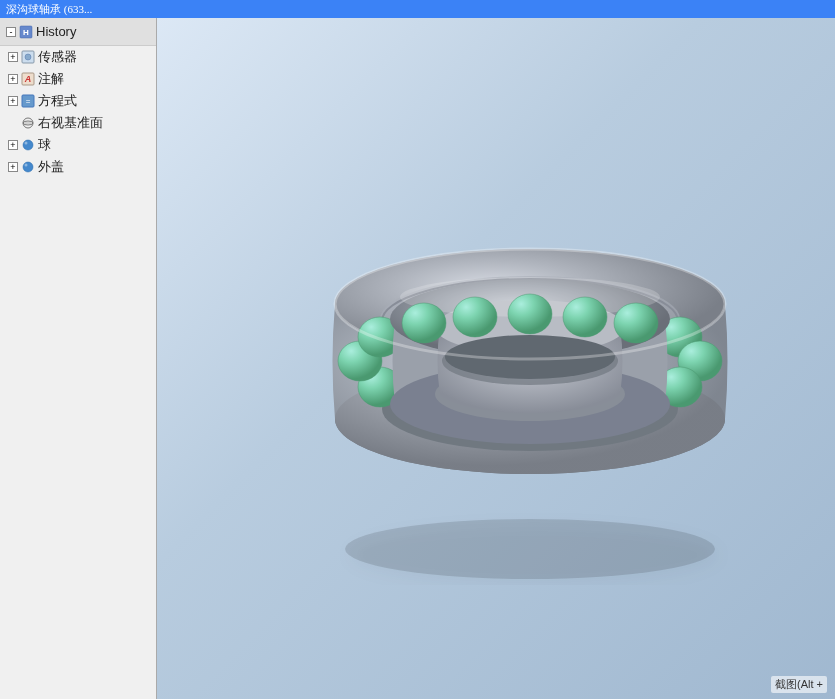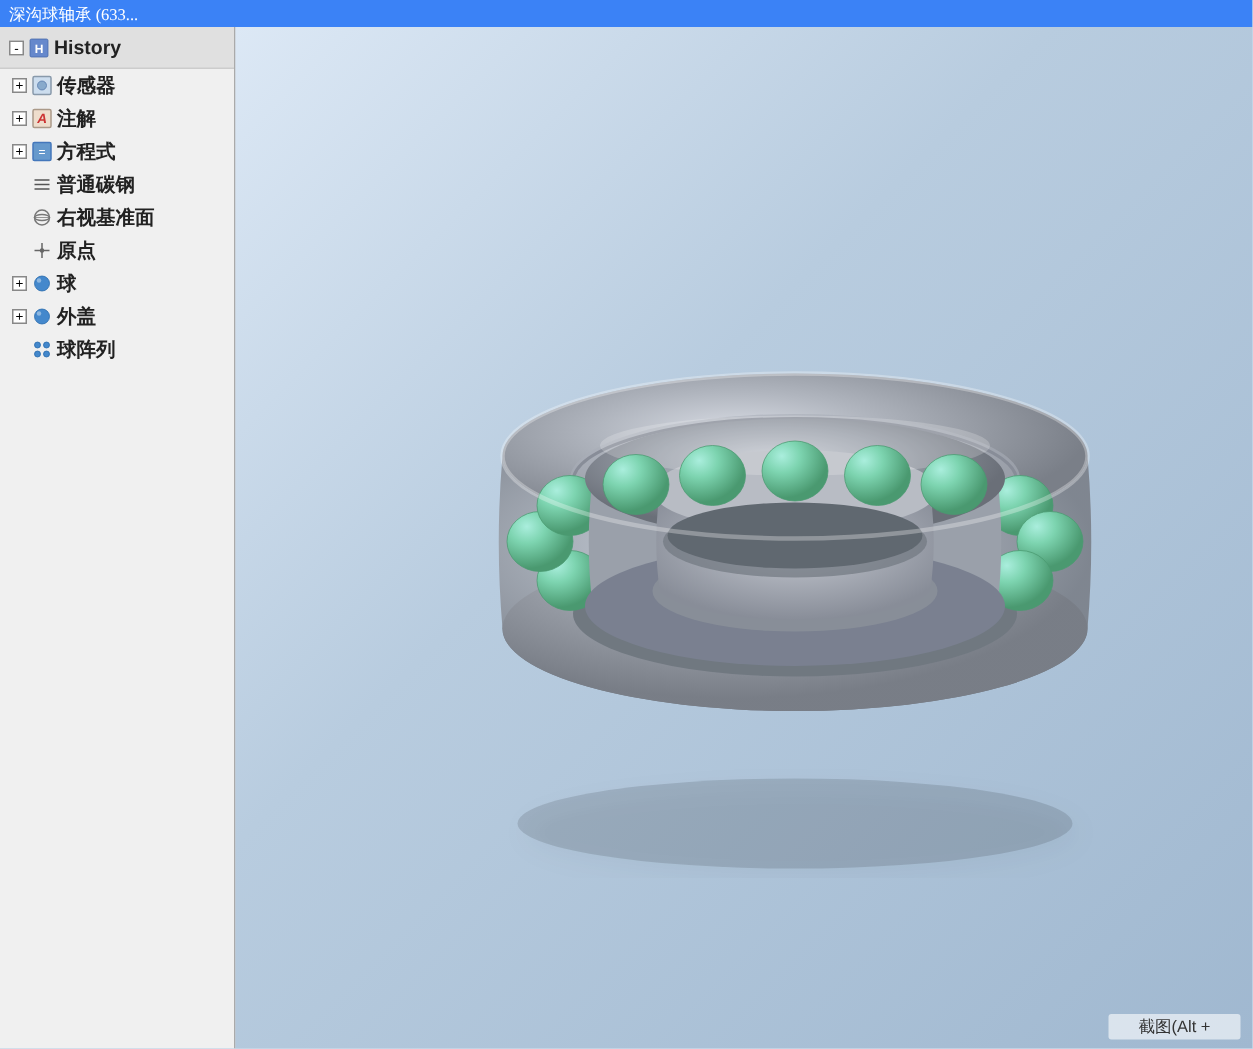--- a/index.html
+++ b/index.html
@@ -124,28 +124,27 @@
     }
 
     
     #screenshot-label {
       position: absolute;
       bottom: 6px;
       right: 8px;
       font-size: 11px;
       color: #333;
       background: rgba(255,255,255,0.6);
-      padding: 1px 20px;
+      padding: 1px 4px;
       border-radius: 2px;
     }
 
     .label-text {
       font-size: 13px;
       color: #222;
-      font-weight: bold;
     }
   </style>
 </head>
 <body>
 
 <div id="title-bar">
   <span>深沟球轴承 (633...</span>
 </div>
 
 <div id="main-layout">
@@ -183,81 +182,53 @@
 
       <div class="tree-item">
         <div class="expand-icon">+</div>
         <svg class="svg-icon" viewBox="0 0 14 14">
           <rect x="1" y="1" width="12" height="12" rx="1" fill="#6699cc" stroke="#4477bb" stroke-width="1"></rect>
           <text x="7" y="10" text-anchor="middle" fill="white" font-size="8">=</text>
         </svg>
         <span class="label-text">方程式</span>
       </div>
 
-      <div class="tree-item">
-        <div style="width:13px"></div>
-        <svg class="svg-icon" viewBox="0 0 14 14">
-          <line x1="2" y1="4" x2="12" y2="4" stroke="#555" stroke-width="1"></line>
-          <line x1="2" y1="7" x2="12" y2="7" stroke="#555" stroke-width="1"></line>
-          <line x1="2" y1="10" x2="12" y2="10" stroke="#555" stroke-width="1"></line>
-        </svg>
-        <span class="label-text">普通碳钢</span>
-      </div>
 
 
 
       <div class="tree-item">
         <div style="width:13px"></div>
         <svg class="svg-icon" viewBox="0 0 14 14">
           <ellipse cx="7" cy="7" rx="5" ry="5" fill="none" stroke="#777" stroke-width="1"></ellipse>
           <ellipse cx="7" cy="7" rx="5" ry="2" fill="none" stroke="#777" stroke-width="1"></ellipse>
           <line x1="2" y1="7" x2="12" y2="7" stroke="#777" stroke-width="0.5"></line>
         </svg>
         <span class="label-text">右视基准面</span>
       </div>
 
-      <div class="tree-item">
-        <div style="width:13px"></div>
-        <svg class="svg-icon" viewBox="0 0 14 14">
-          <line x1="7" y1="2" x2="7" y2="12" stroke="#666" stroke-width="1"></line>
-          <line x1="2" y1="7" x2="12" y2="7" stroke="#666" stroke-width="1"></line>
-          <circle cx="7" cy="7" r="1.5" fill="#666"></circle>
-        </svg>
-        <span class="label-text">原点</span>
-      </div>
 
       <div class="tree-item">
         <div class="expand-icon">+</div>
         <svg class="svg-icon" viewBox="0 0 14 14">
           <circle cx="7" cy="7" r="5" fill="#4488cc" stroke="#2266aa" stroke-width="0.5"></circle>
           <circle cx="5" cy="5" r="1.5" fill="rgba(255,255,255,0.4)"></circle>
         </svg>
         <span class="label-text">球</span>
       </div>
 
       <div class="tree-item">
         <div class="expand-icon">+</div>
         <svg class="svg-icon" viewBox="0 0 14 14">
           <circle cx="7" cy="7" r="5" fill="#4488cc" stroke="#2266aa" stroke-width="0.5"></circle>
           <circle cx="5" cy="5" r="1.5" fill="rgba(255,255,255,0.4)"></circle>
         </svg>
         <span class="label-text">外盖</span>
       </div>
 
 
-      <div class="tree-item">
-        <div style="width:13px"></div>
-        <svg class="svg-icon" viewBox="0 0 14 14">
-          <circle cx="4" cy="4" r="2" fill="#4488cc" stroke="#2266aa" stroke-width="0.5"></circle>
-          <circle cx="10" cy="4" r="2" fill="#4488cc" stroke="#2266aa" stroke-width="0.5"></circle>
-          <circle cx="4" cy="10" r="2" fill="#4488cc" stroke="#2266aa" stroke-width="0.5"></circle>
-          <circle cx="10" cy="10" r="2" fill="#4488cc" stroke="#2266aa" stroke-width="0.5"></circle>
-        </svg>
-        <span class="label-text">球阵列</span>
-      </div>
 
     </div>
 
     <div id="sidebar-collapse">⋮</div>
   </div>
 
   <div id="viewport">
 
     <div id="bearing-container">
       <svg viewBox="0 0 500 500" xmlns="http://www.w3.org/2000/svg">

